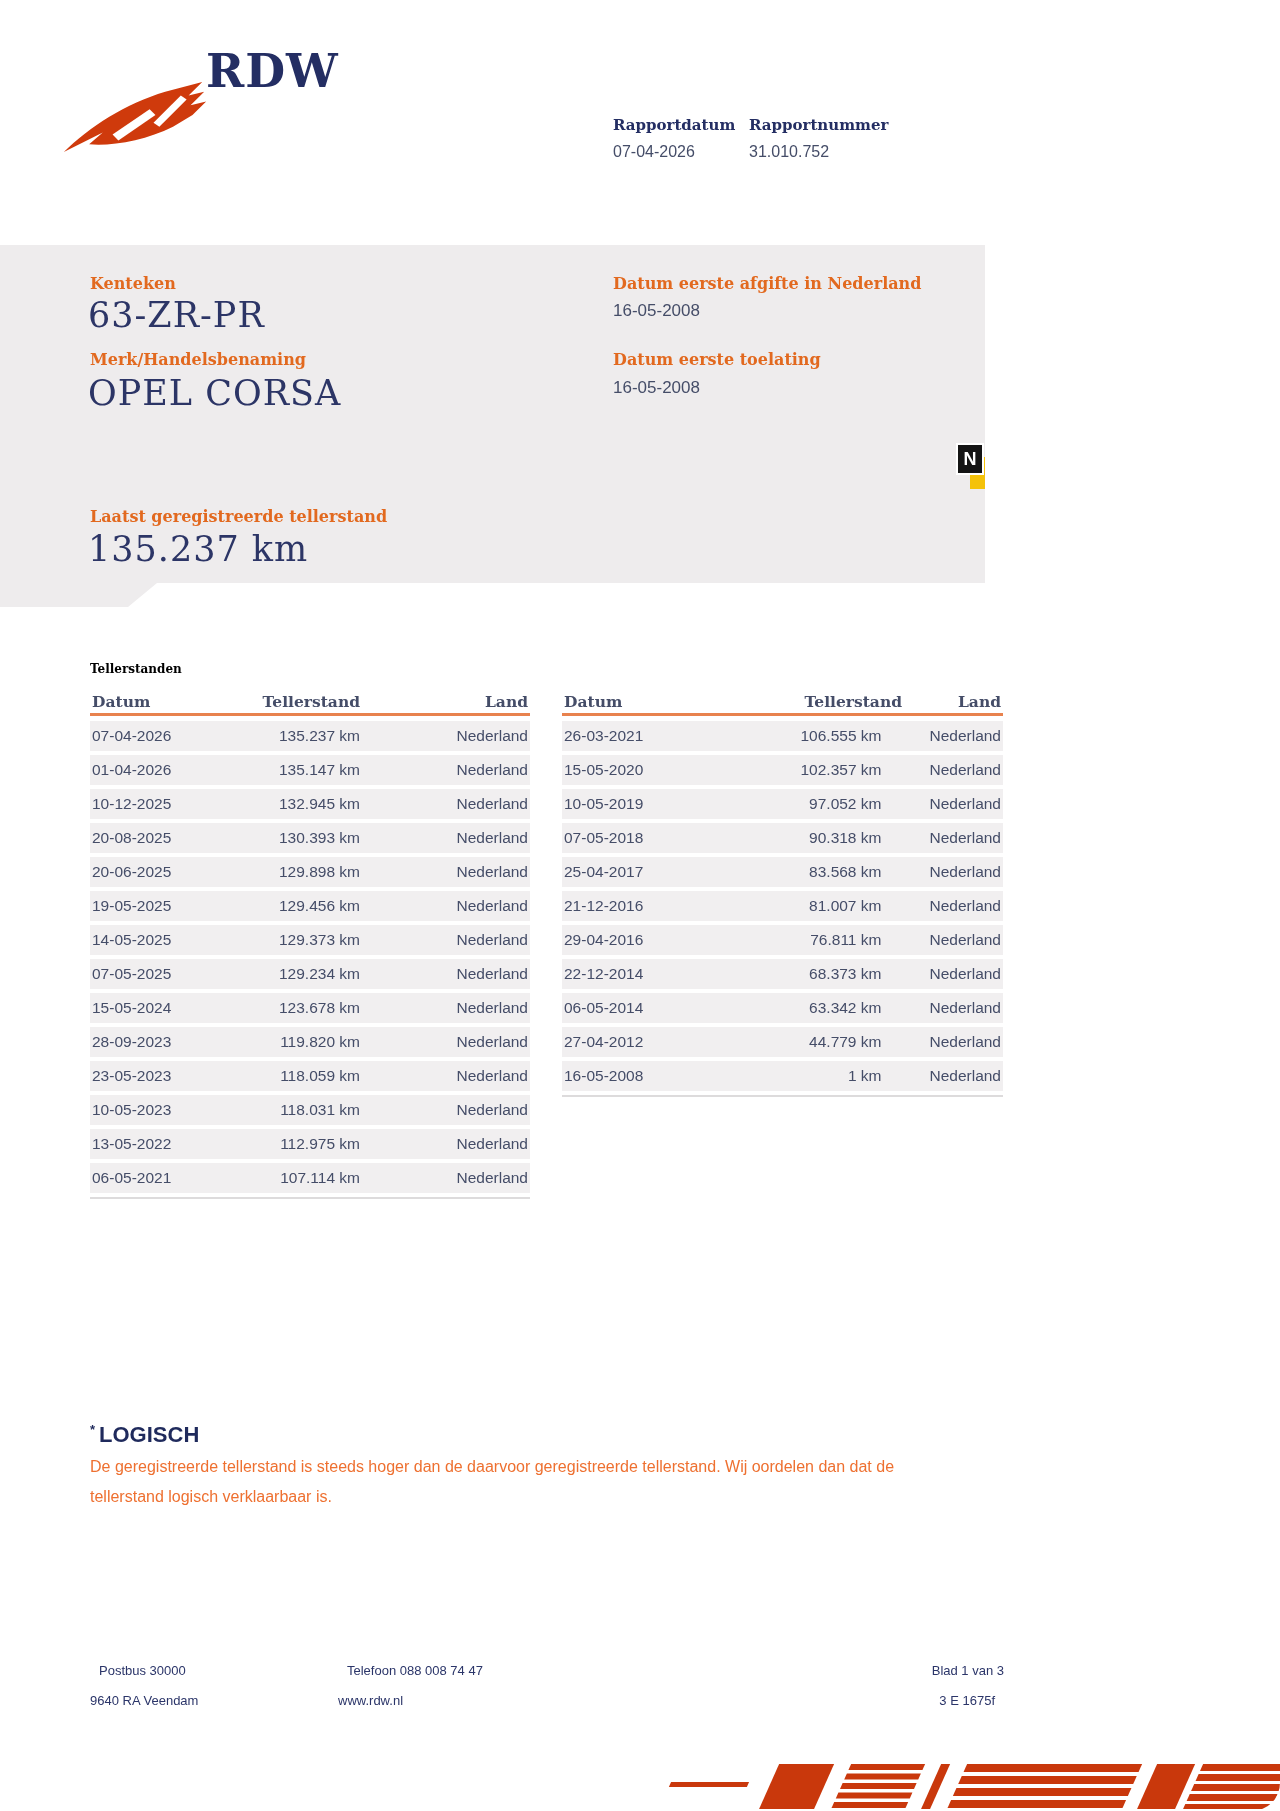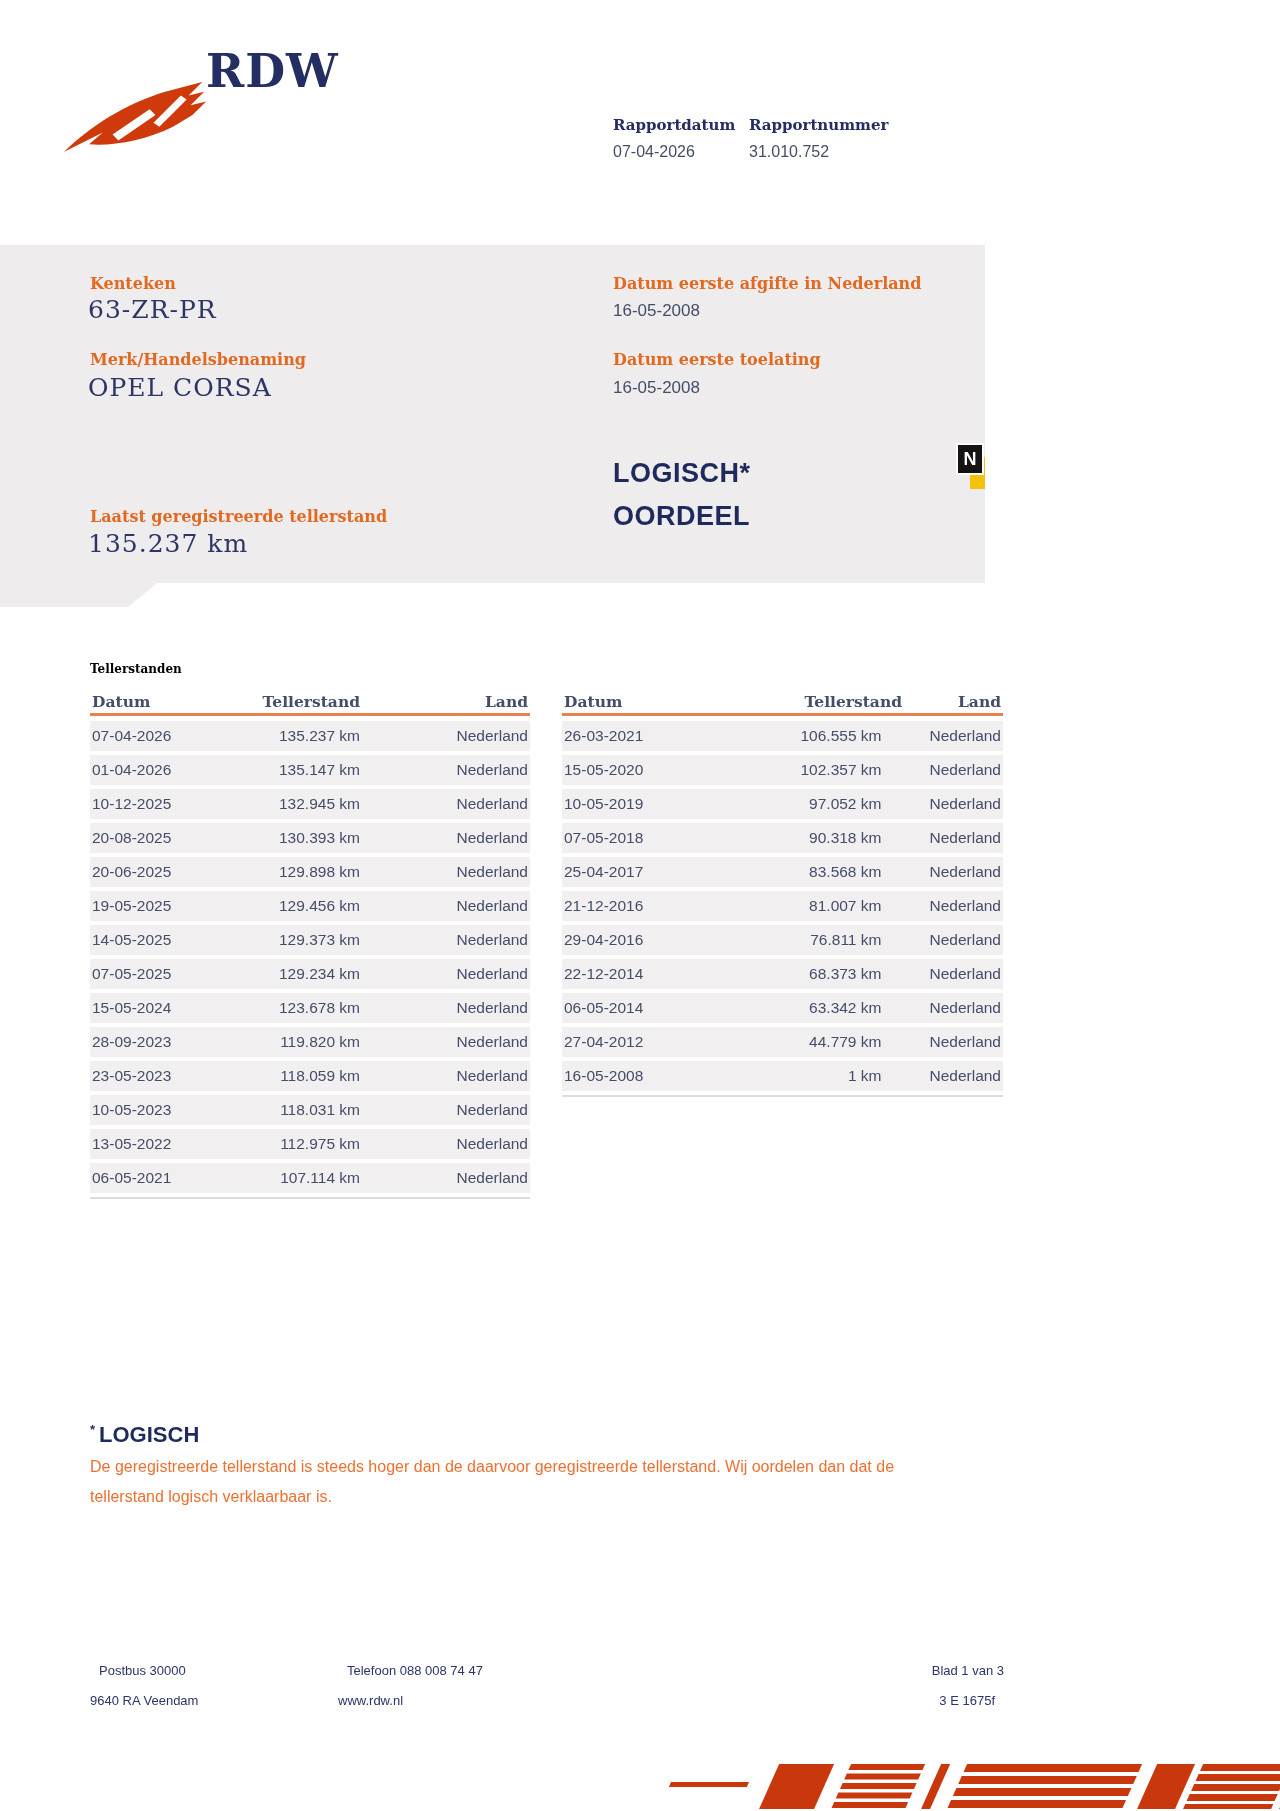--- a/index.html
+++ b/index.html
@@ -1,35 +1,35 @@
 <!DOCTYPE html>
 <html><head>
 <meta charset="utf-8">
 <style>
   html,body{margin:0;padding:0;background:#ffffff;}
   .page{position:relative;width:1280px;height:1811px;background:#ffffff;overflow:hidden;
-        font-family:"Liberation Sans",sans-serif;}
+        font-family:"Liberation Sans",sans-serif;border-radius:28px;}
 
   
   .logo-swoosh{position:absolute;left:56px;top:72px;width:156px;height:88px;}
   .logo-text{position:absolute;left:206px;top:44px;font-family:"DejaVu Serif",serif;
              font-weight:600;font-size:46px;color:#242e63;letter-spacing:1px;}
   .doc-title{position:absolute;left:613px;top:50px;font-family:"DejaVu Serif",serif;
              font-weight:bold;font-size:32px;color:#e4702a;}
   .meta{position:absolute;left:613px;top:116px;display:flex;}
   .meta-col{width:136px;}
   .meta-label{font-family:"DejaVu Serif",serif;font-weight:bold;font-size:15px;color:#242e63;}
   .meta-value{margin-top:9px;font-size:16px;color:#454d68;}
 
   
   .graybox{position:absolute;left:0;top:245px;width:985px;height:362px;background:#eeeced;
            clip-path:polygon(0 0,985px 0,985px 338px,157px 338px,128px 362px,0 362px);}
   .olabel{position:absolute;font-family:"DejaVu Serif",serif;font-weight:bold;
           font-size:16px;color:#e2691f;}
-  .bigval{position:absolute;font-family:"DejaVu Serif",serif;font-size:25px;color:#2c3566;
+  .bigval{position:absolute;font-family:"DejaVu Serif",serif;font-size:35px;color:#2c3566;
           letter-spacing:1px;}
   .smallval{position:absolute;font-size:17px;color:#454d68;}
   .oordeel{position:absolute;left:613px;top:207px;font-weight:bold;font-size:27px;
            color:#1f2a5c;letter-spacing:.5px;line-height:43px;}
 
   
   .nap{position:absolute;left:956px;top:198px;width:132px;height:50px;}
   .nap-yellow{position:absolute;left:14px;top:14px;width:112px;height:32px;background:#f4c20a;}
   .nap-tiles{position:absolute;left:0;top:0;display:flex;gap:1px;}
   .nap-tile{width:24px;height:28px;background:#141414;border:2px solid #ffffff;
@@ -97,24 +97,20 @@
     <div class="olabel" style="left:90px;top:29px;">Kenteken</div>
     <div class="bigval" style="left:88px;top:50px;">63-ZR-PR</div>
     <div class="olabel" style="left:90px;top:105px;">Merk/Handelsbenaming</div>
     <div class="bigval" style="left:88px;top:128px;">OPEL CORSA</div>
 
     <div class="olabel" style="left:613px;top:29px;">Datum eerste afgifte in Nederland</div>
     <div class="smallval" style="left:613px;top:56px;">16-05-2008</div>
     <div class="olabel" style="left:613px;top:105px;">Datum eerste toelating</div>
     <div class="smallval" style="left:613px;top:133px;">16-05-2008</div>
 
-    <div class="oordeel">
-      <div>LOGISCH*</div>
-      <div>OORDEEL</div>
-    </div>
 
     <div class="nap">
       <div class="nap-yellow"></div>
       <div class="nap-tiles">
         <div class="nap-tile">N</div>
         <div class="nap-tile">A</div>
         <div class="nap-tile">P</div>
         <div class="nap-tile nap-check">
           <svg width="22" height="22" viewBox="0 0 24 24">
               <path d="M4 13 L10 19 L21 4" stroke="#2f9e48" stroke-width="4.5" fill="none"></path>

